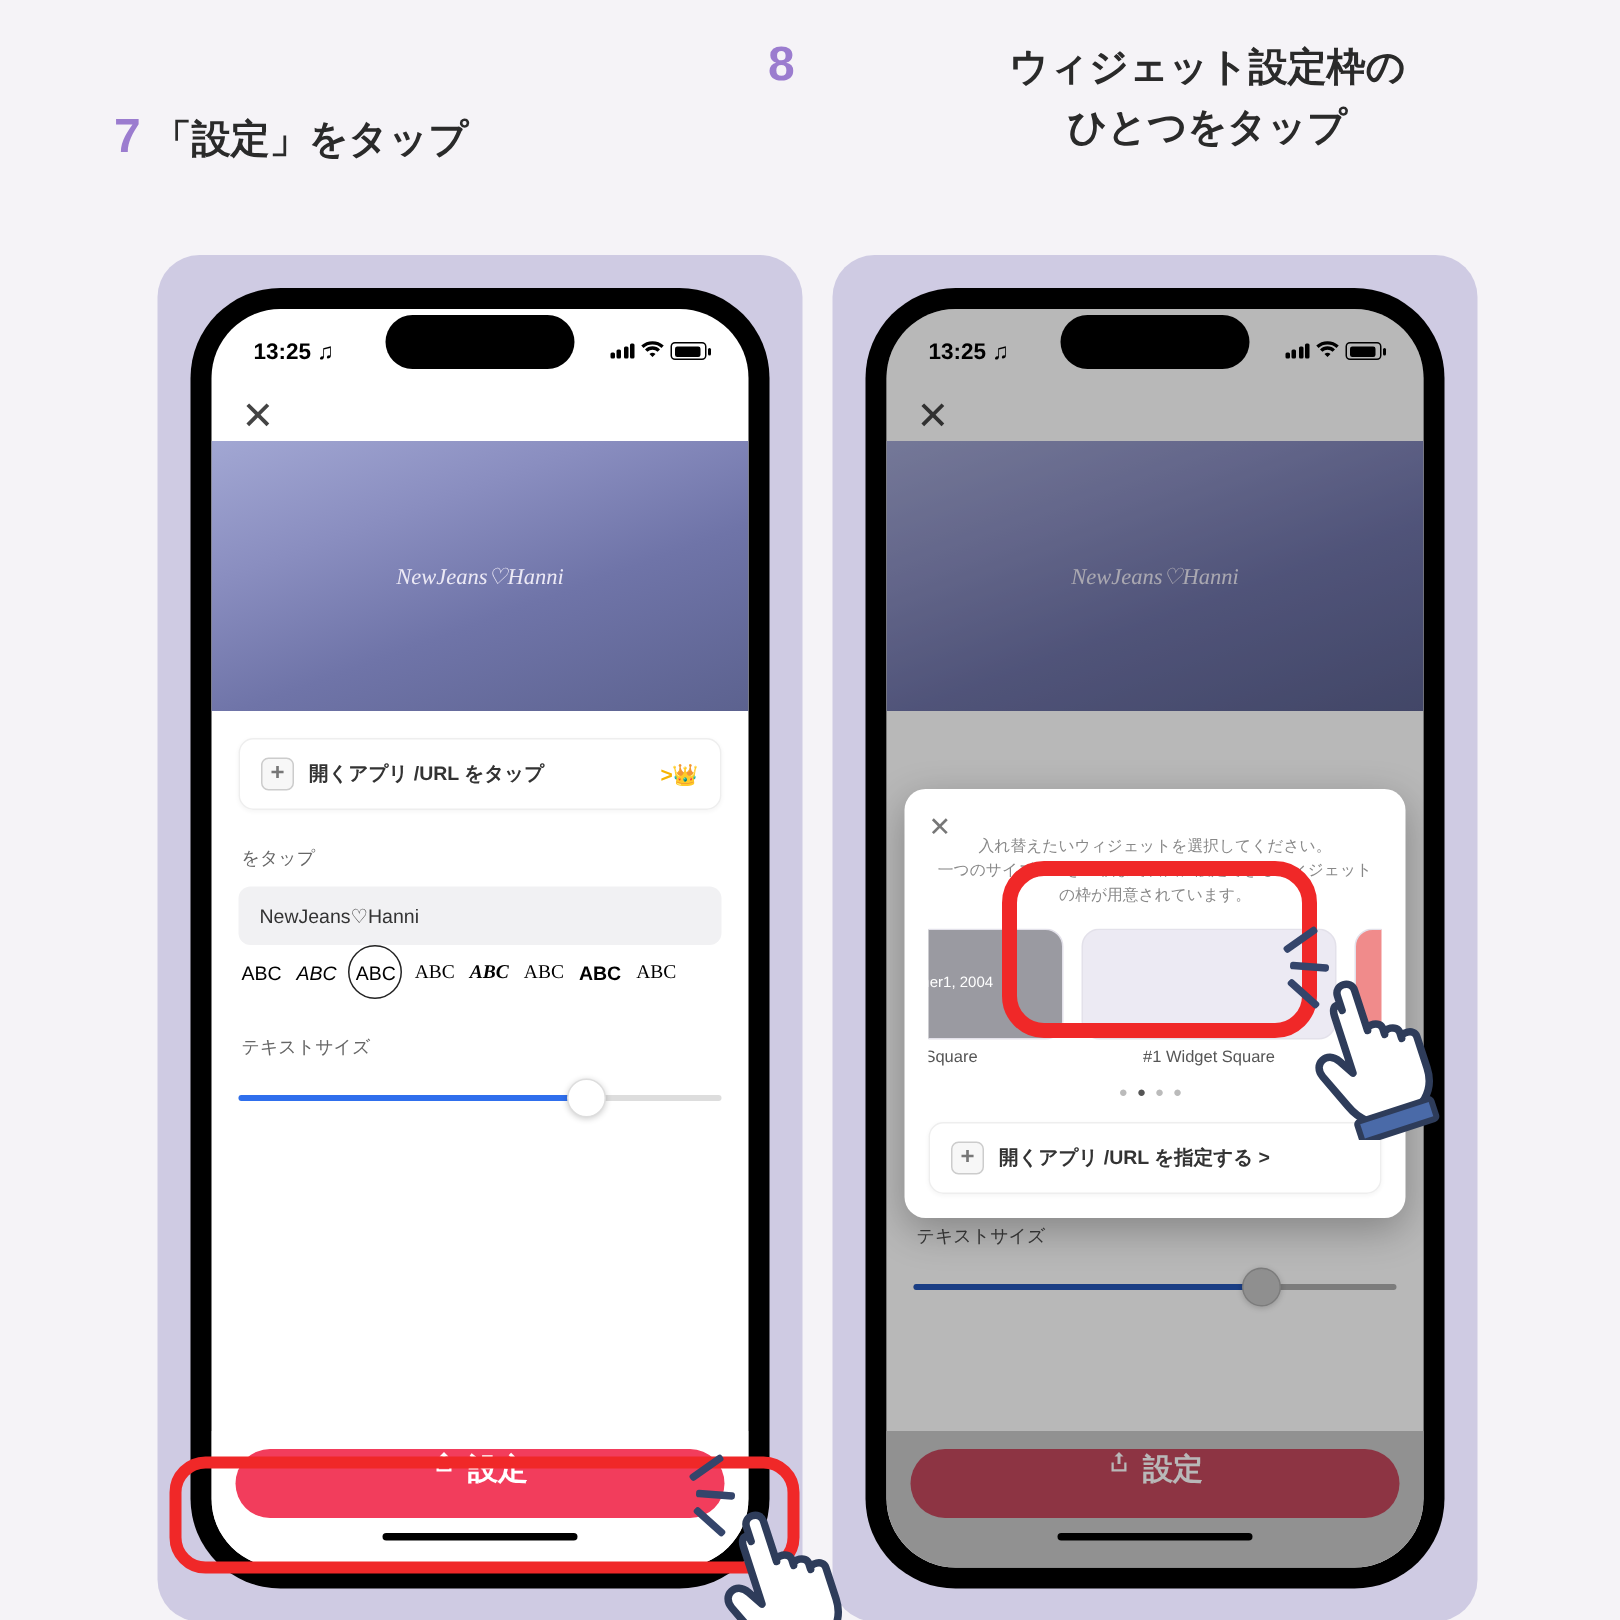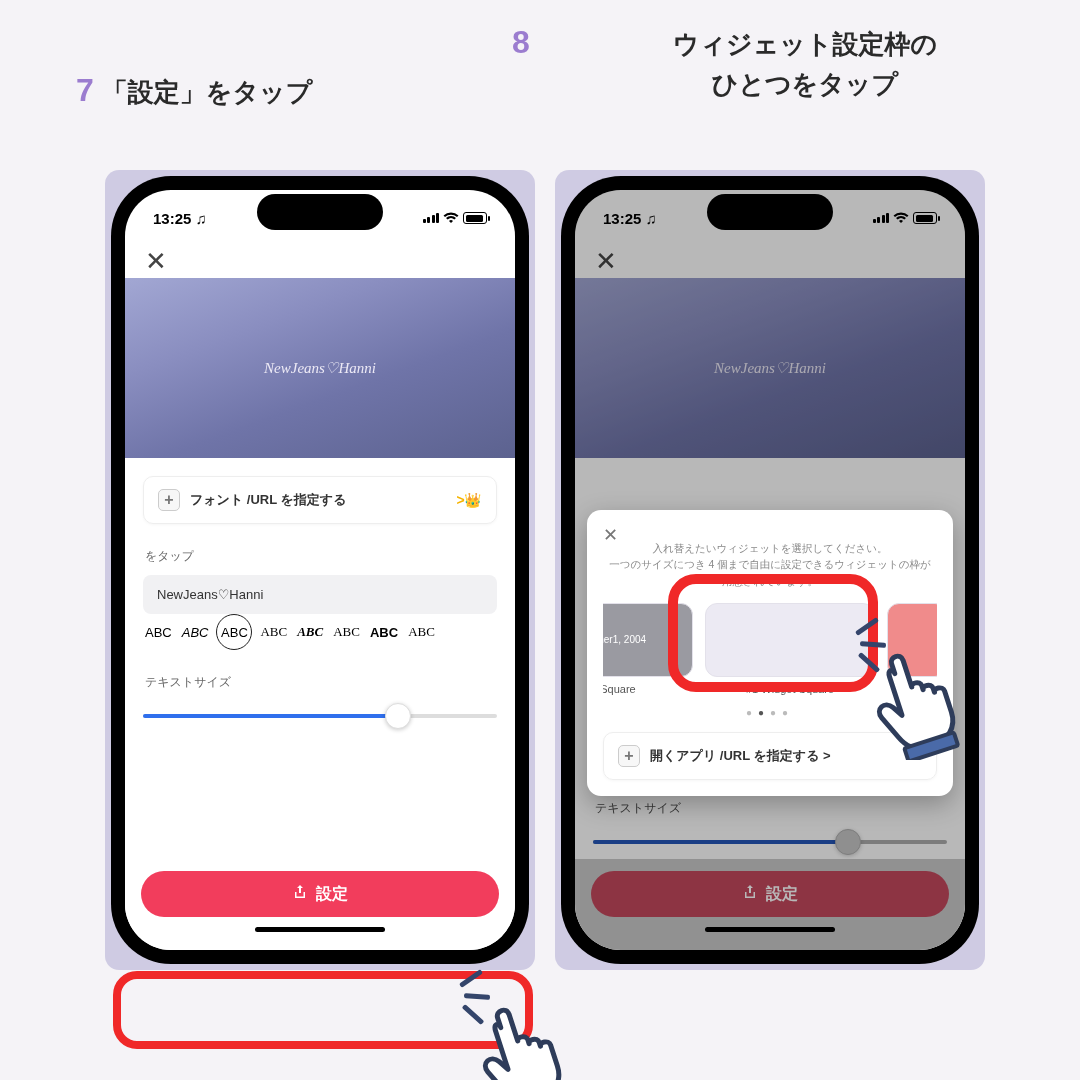--- a/index.html
+++ b/index.html
@@ -29,25 +29,25 @@
     color: #2a2a2a;
     font-size: 26px;
     font-weight: 700;
     line-height: 1.55;
   }
   .step-header.right .step-text { text-align: center; flex:1; }
 
   .phone {
     position: absolute;
     width: 430px;
-    height: 800px;
+    height: 911px;
     top: 170px;
     background: #cfcbe3;
-    border-radius: 14px;
-    padding: 6px;
+    border-radius: 28px;
+    padding: 22px;
   }
   .phone.left { left: 105px; }
   .phone.right { left: 555px; }
 
   .phone-body {
     width: 100%; height: 100%;
     background: #000;
     border-radius: 60px;
     padding: 14px;
     position: relative;
@@ -138,22 +138,22 @@
     transform: translateX(-50%);
   }
 
   .bottom-bar {
     position:absolute; left:0; right:0; bottom:0;
     padding: 12px 16px 18px 16px;
     background:#fff;
   }
   .settings-btn {
     background:#f23d5c; color:#fff; border-radius:26px;
-    height:46px; display:flex; align-items:center; justify-content:center;
-    gap:8px; font-size:16px; font-weight:600;
+    height:46px; display:flex; justify-content:center;
+    gap:8px; font-size:20px; font-weight:600;
   }
   .home-indicator {
     width:130px; height:5px; background:#000; border-radius:3px;
     margin: 10px auto 0 auto;
   }
 
   
   .dim {
     position:absolute; inset:0; background:rgba(0,0,0,0.28);
   }
@@ -257,21 +257,21 @@
 
       <div class="close-x">✕</div>
 
       <div class="hero">
         <span>NewJeans♡Hanni</span>
       </div>
 
       <div class="content">
         <div class="row-card">
           <span class="plus-box">+</span>
-          <span>フォント /URL を指定する</span>
+          <span>開くアプリ /URL をタップ</span>
           <span class="crown">
             <span>&gt;</span>👑
           </span>
         </div>
 
         <div class="section-label">をタップ</div>
         <div class="text-input-fake">NewJeans♡Hanni</div>
 
         <div class="font-row">
           <span class="font-opt">ABC</span>

